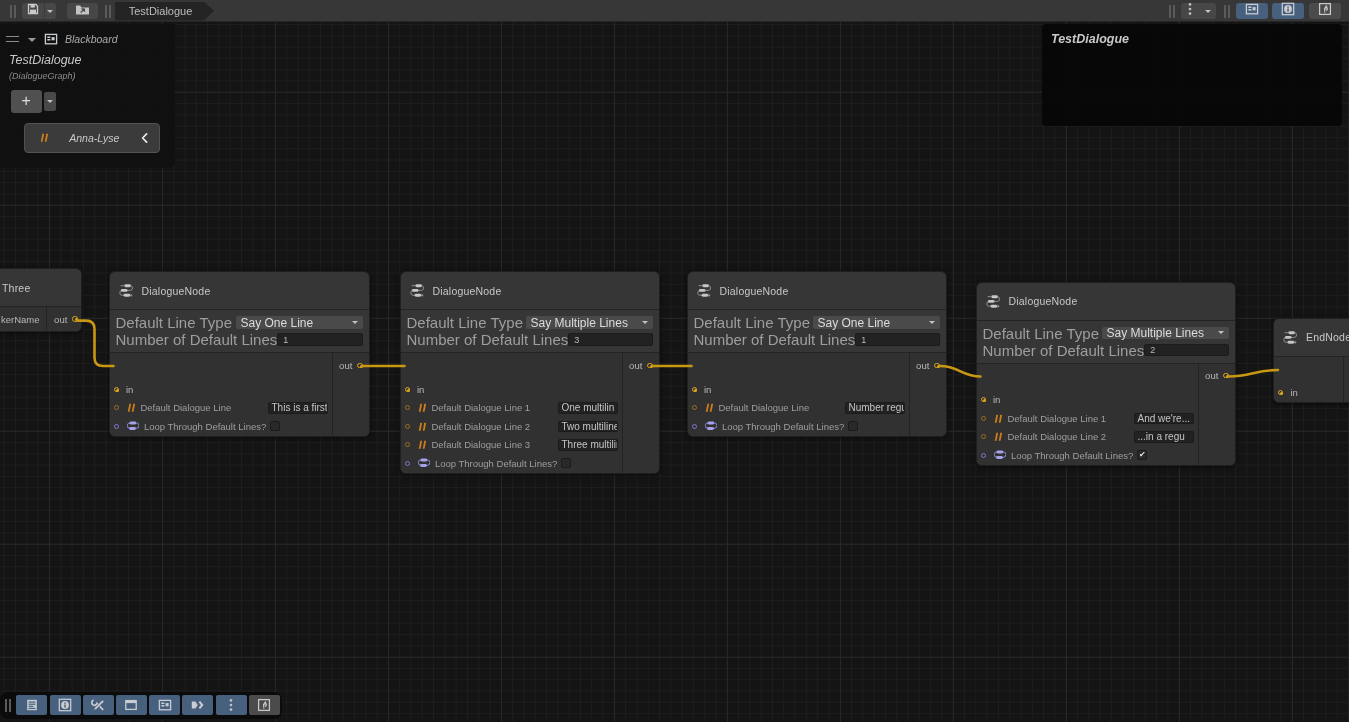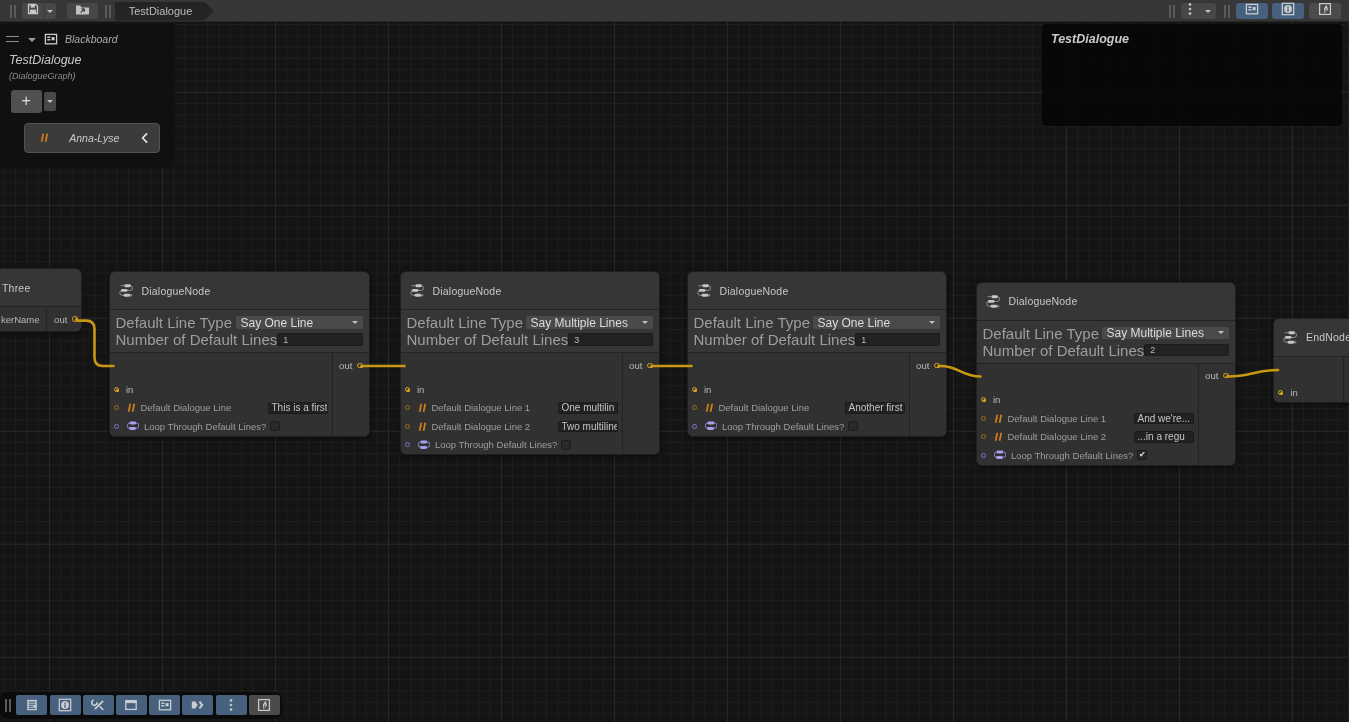--- a/index.html
+++ b/index.html
@@ -266,20 +266,31 @@
             <span class="ptype-icon">
               <svg width="8.5" height="9.5" viewBox="0 0 9 10">
                 <path d="M0.8 9.2 L2.7 9.2 L4.4 0.8 L2.5 0.8 Z" fill="#ce7e1a"></path>
                 <path d="M5 9.2 L6.9 9.2 L8.6 0.8 L6.7 0.8 Z" fill="#ce7e1a"></path>
               </svg>
             </span>
             <span class="port-label">Default Dialogue Line 2</span>
             <div class="pfield">Two multiline</div>
           </div>
           <div class="port-row">
+            <span class="pcirc" style="color: rgb(155, 111, 31); border-color: rgb(155, 111, 31);"></span>
+            <span class="ptype-icon">
+              <svg width="8.5" height="9.5" viewBox="0 0 9 10">
+                <path d="M0.8 9.2 L2.7 9.2 L4.4 0.8 L2.5 0.8 Z" fill="#ce7e1a"></path>
+                <path d="M5 9.2 L6.9 9.2 L8.6 0.8 L6.7 0.8 Z" fill="#ce7e1a"></path>
+              </svg>
+            </span>
+            <span class="port-label">Default Dialogue Line 3</span>
+            <div class="pfield">Three multilin</div>
+          </div>
+          <div class="port-row">
             <span class="pcirc" style="color: rgb(122, 120, 207); border-color: rgb(122, 120, 207);"></span>
             <span class="ptype-icon">
               <svg width="12" height="12" viewBox="0 0 12 12">
                 <path d="M9.2 2.9 a2.75 2.75 0 0 1 0 5.5 H4 M3 8.4 a2.75 2.75 0 0 1 0 -5.5" stroke="#8b87d8" stroke-width="1" fill="none"></path>
                 <rect x="2.5" y="1.45" width="6.8" height="2.95" rx="1.47" fill="#a5a1ea"></rect>
                 <rect x="2.1" y="7" width="6.8" height="2.95" rx="1.47" fill="#a5a1ea"></rect>
               </svg>
             </span>
             <span class="port-label">Loop Through Default Lines?</span>
             <div class="pcheck"></div>
@@ -332,21 +343,21 @@
           </div>
           <div class="port-row">
             <span class="pcirc" style="color: rgb(155, 111, 31); border-color: rgb(155, 111, 31);"></span>
             <span class="ptype-icon">
               <svg width="8.5" height="9.5" viewBox="0 0 9 10">
                 <path d="M0.8 9.2 L2.7 9.2 L4.4 0.8 L2.5 0.8 Z" fill="#ce7e1a"></path>
                 <path d="M5 9.2 L6.9 9.2 L8.6 0.8 L6.7 0.8 Z" fill="#ce7e1a"></path>
               </svg>
             </span>
             <span class="port-label">Default Dialogue Line</span>
-            <div class="pfield">Another first</div>
+            <div class="pfield">Number regu</div>
           </div>
           <div class="port-row">
             <span class="pcirc" style="color: rgb(122, 120, 207); border-color: rgb(122, 120, 207);"></span>
             <span class="ptype-icon">
               <svg width="12" height="12" viewBox="0 0 12 12">
                 <path d="M9.2 2.9 a2.75 2.75 0 0 1 0 5.5 H4 M3 8.4 a2.75 2.75 0 0 1 0 -5.5" stroke="#8b87d8" stroke-width="1" fill="none"></path>
                 <rect x="2.5" y="1.45" width="6.8" height="2.95" rx="1.47" fill="#a5a1ea"></rect>
                 <rect x="2.1" y="7" width="6.8" height="2.95" rx="1.47" fill="#a5a1ea"></rect>
               </svg>
             </span>

